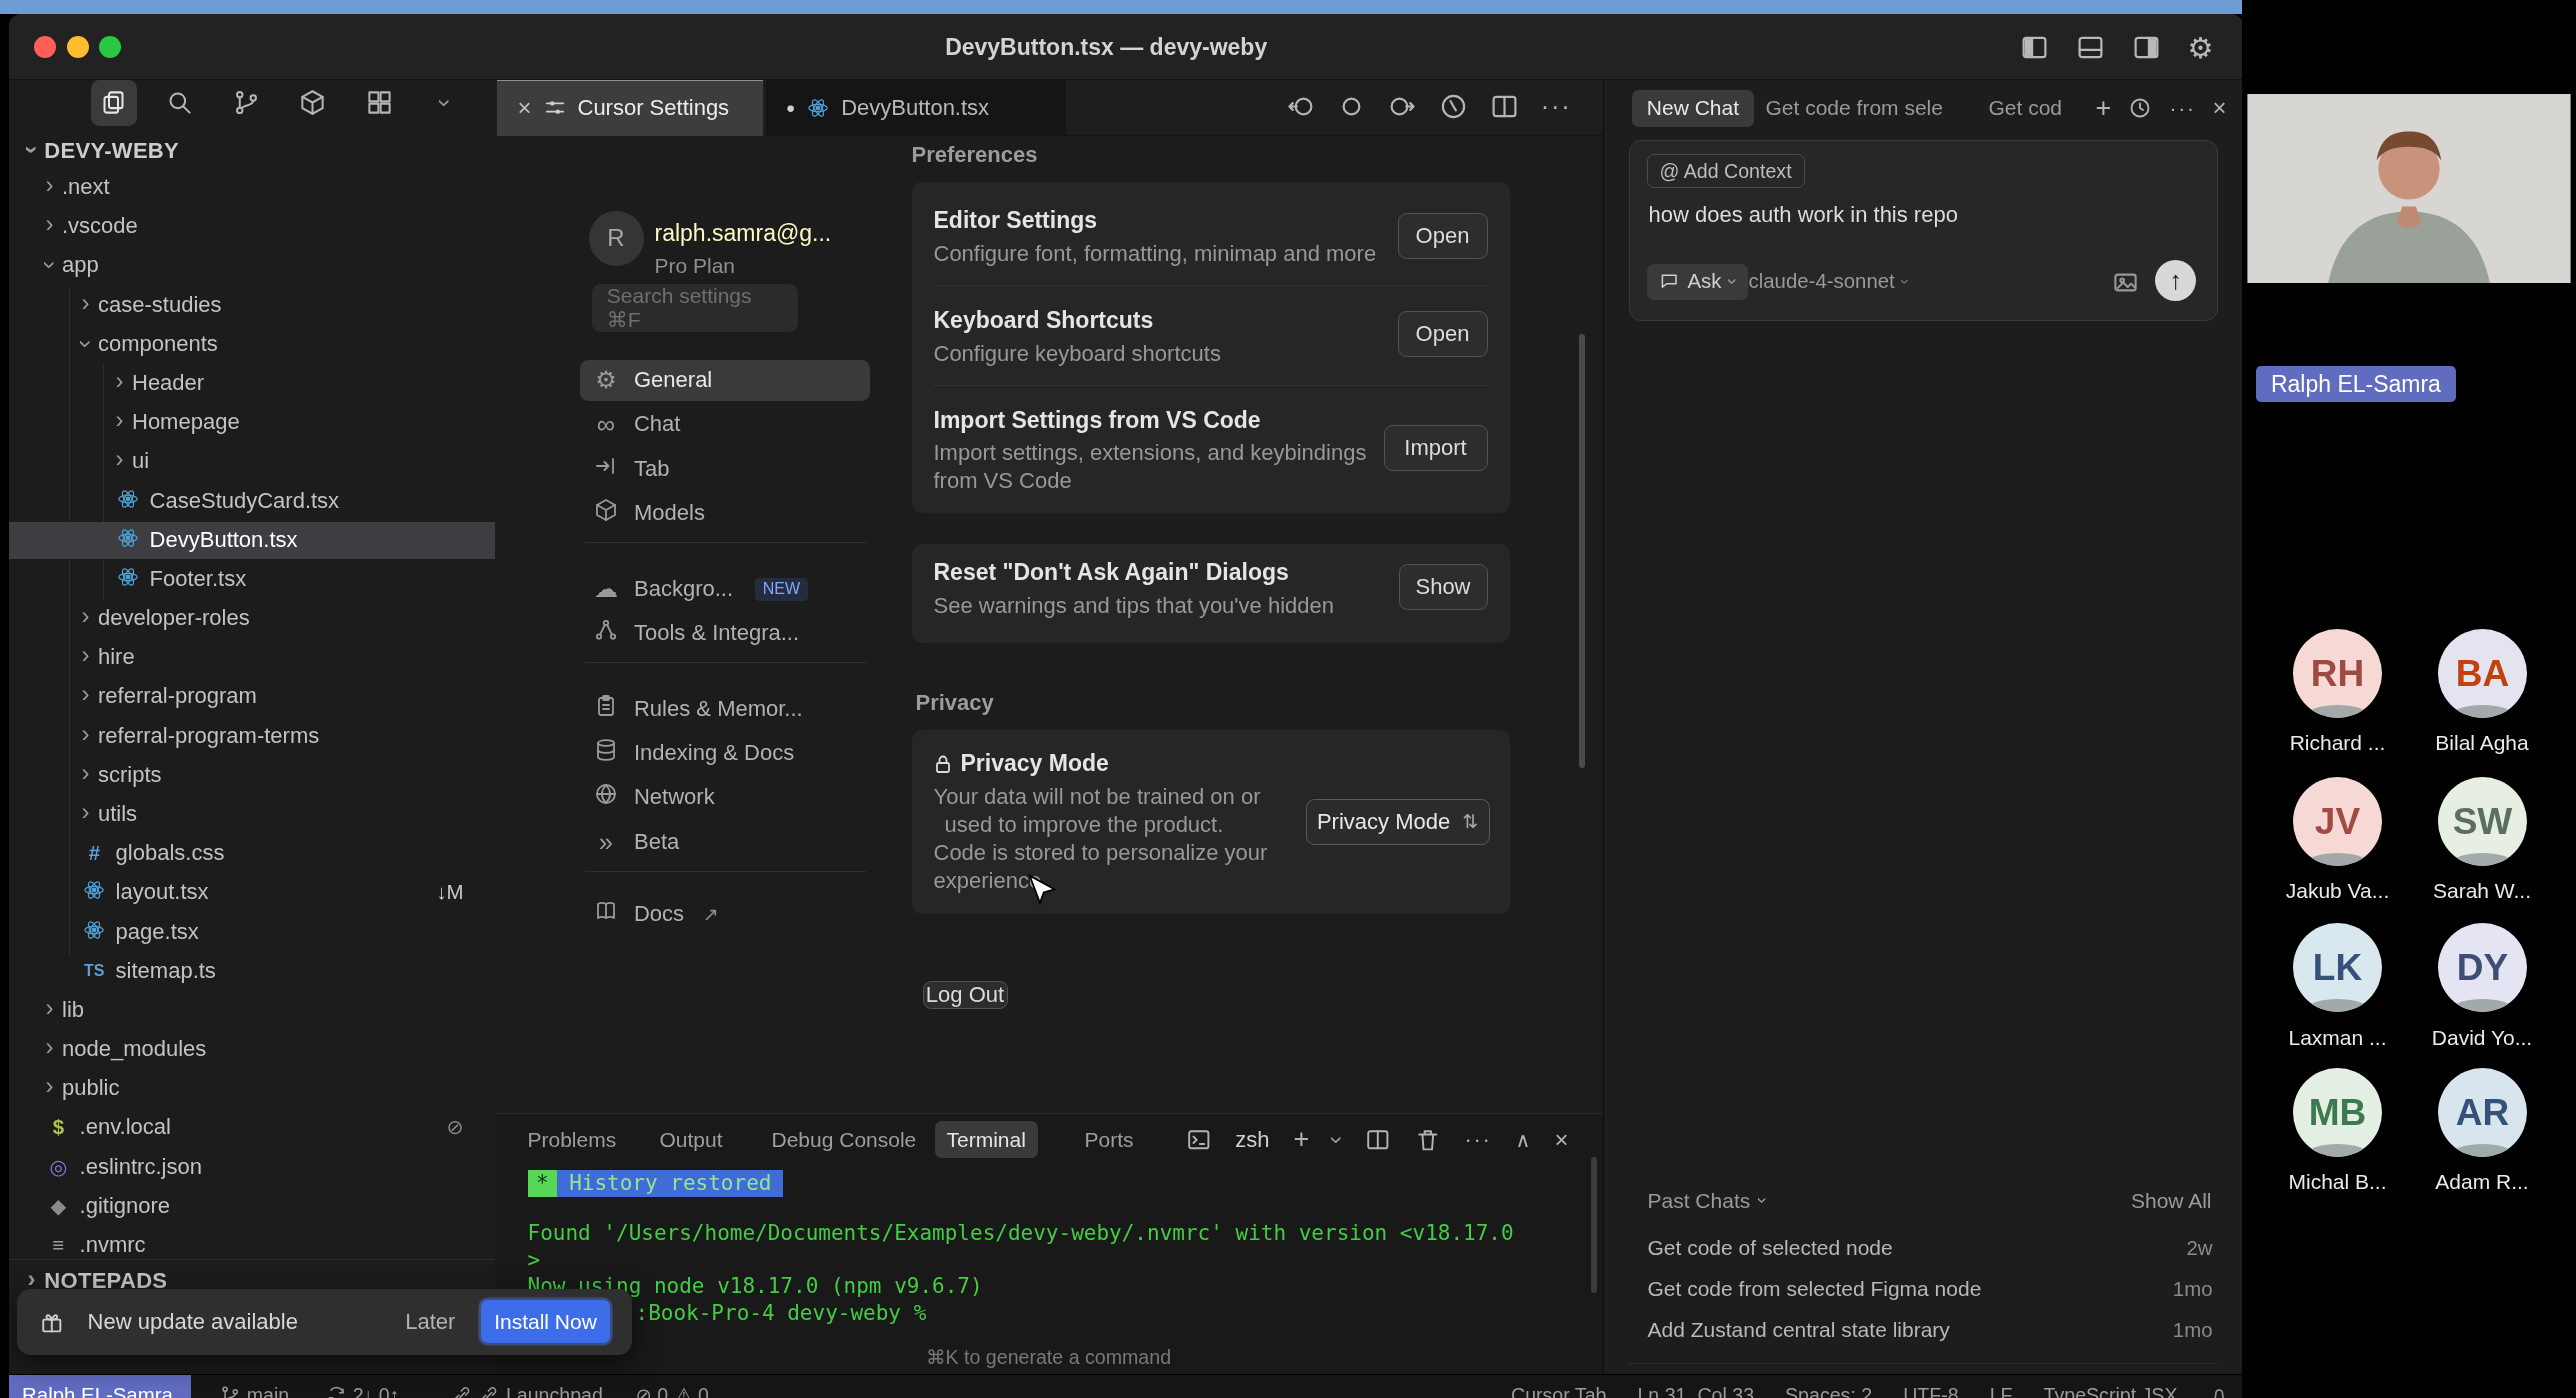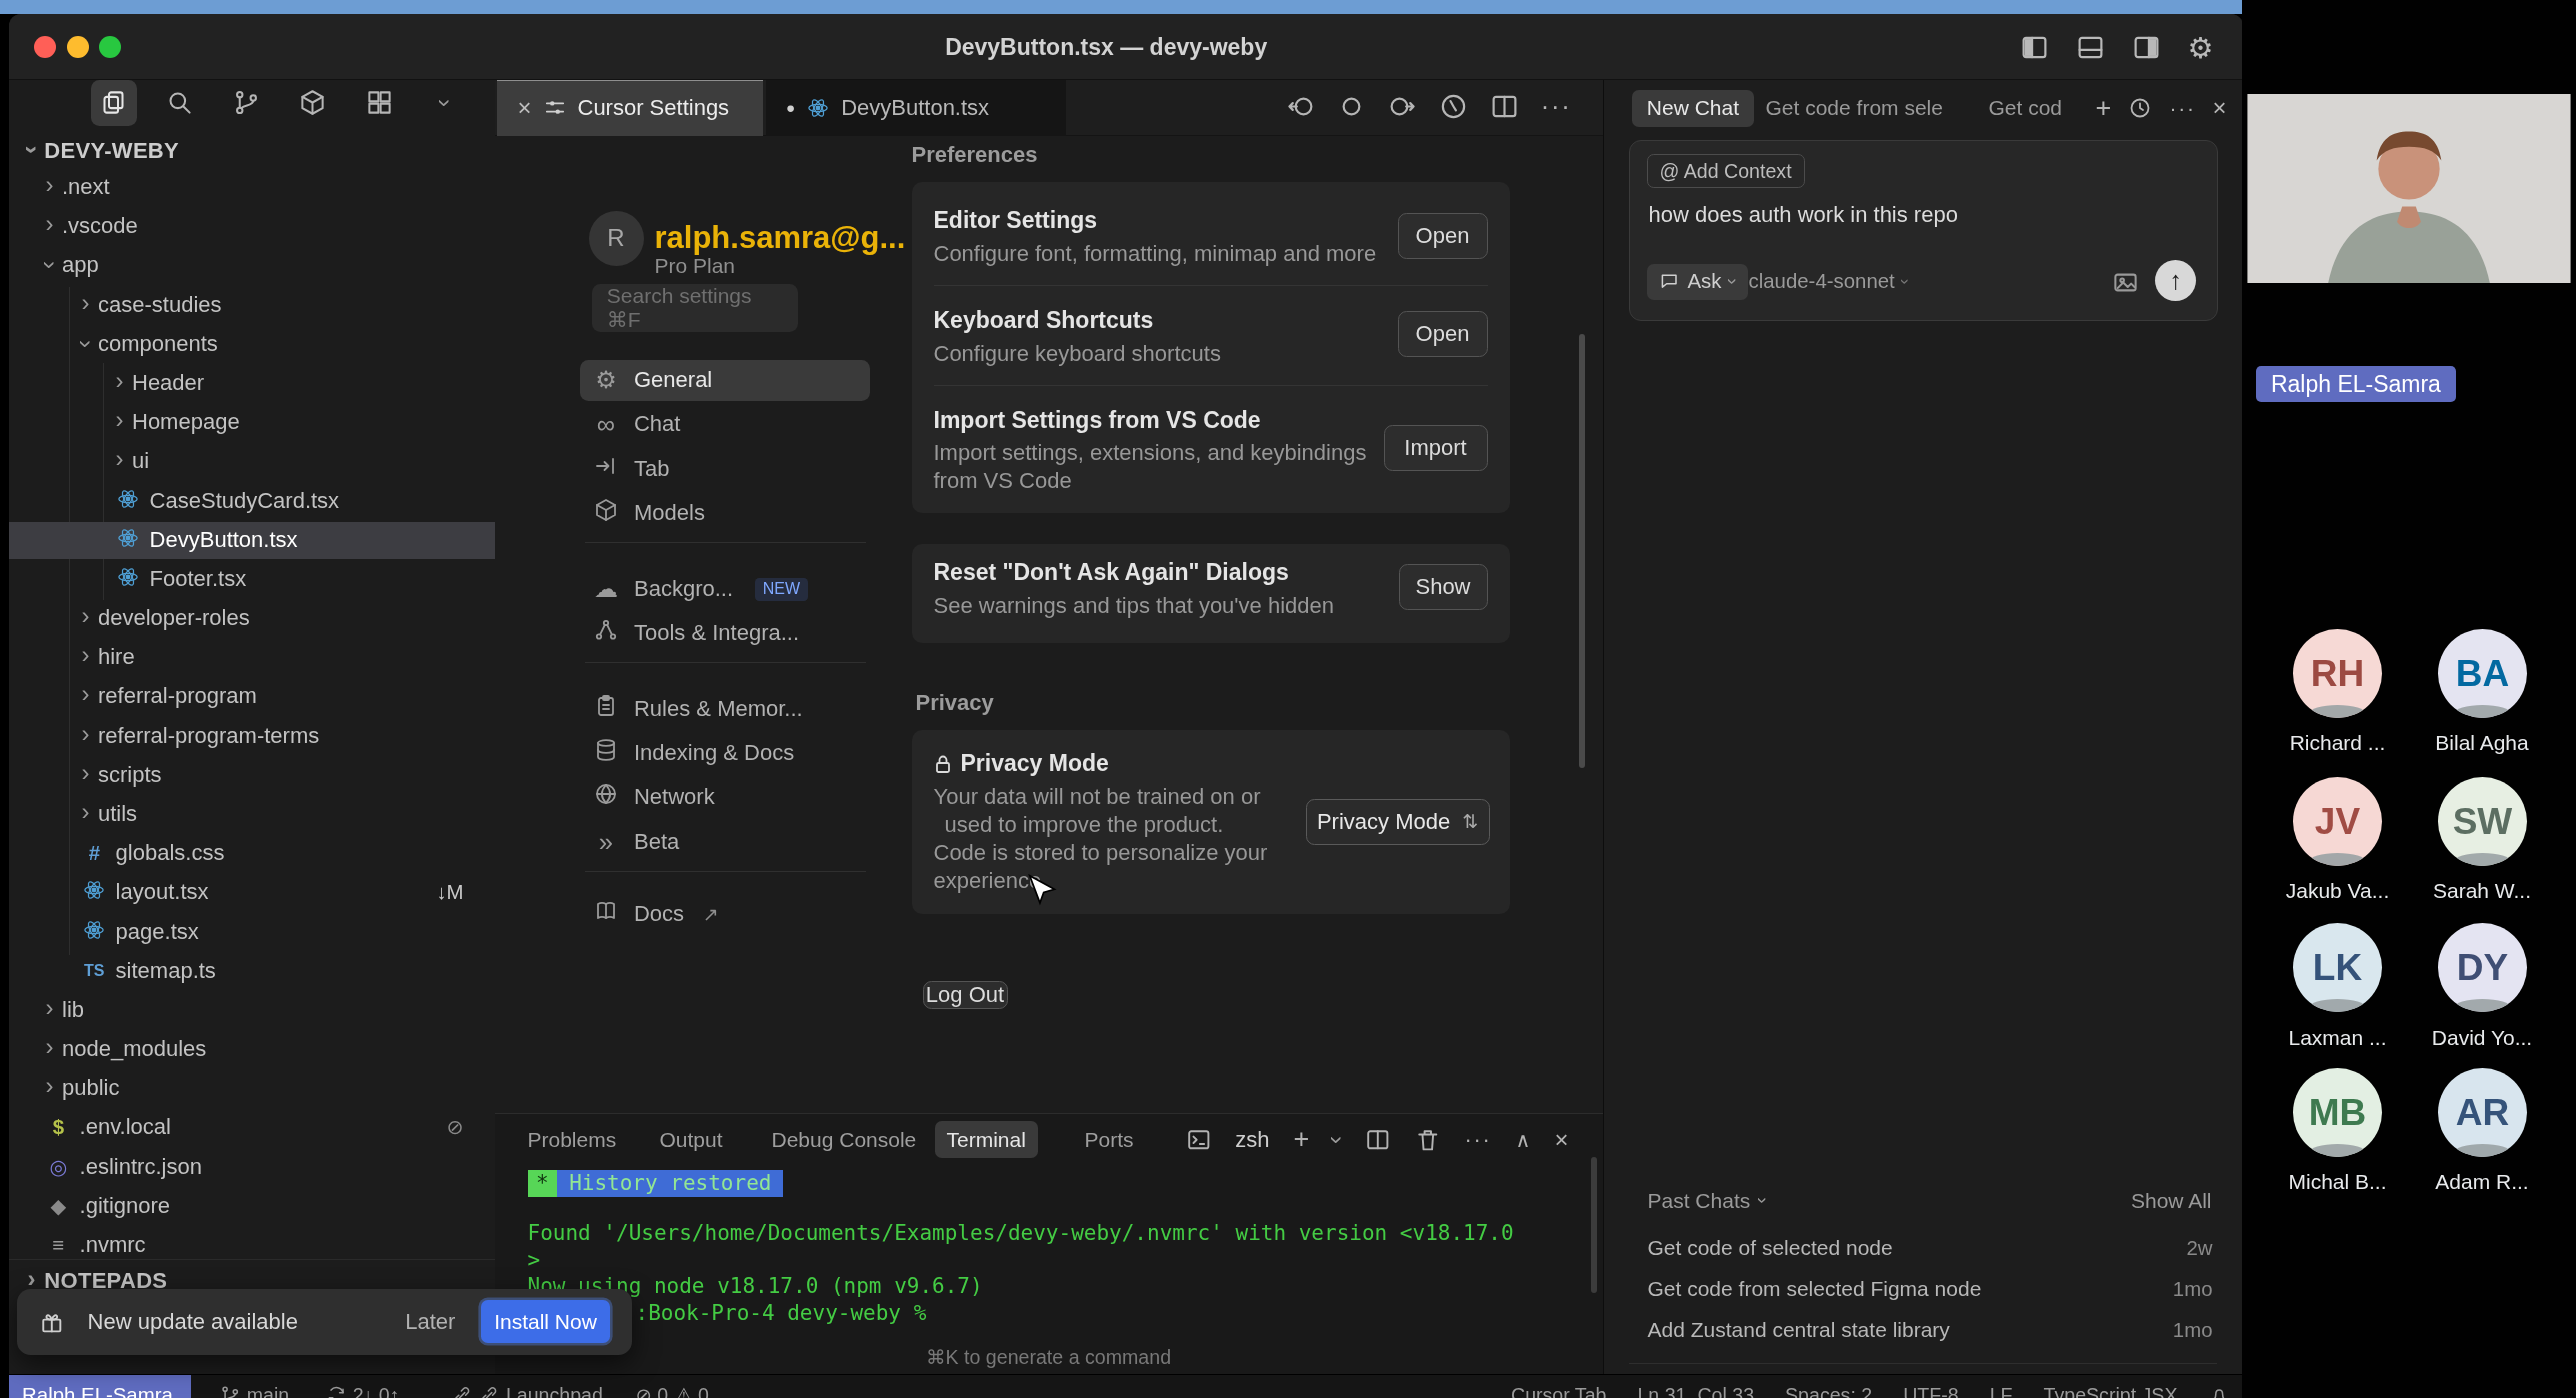--- a/index.html
+++ b/index.html
@@ -44,21 +44,21 @@
   #tab1 { left:2.6px; top:0; width:266px; background:#3d3d3d; color:#ececec; border-top:1.7px solid #8f8f8f; }
   #tab2 { left:271px; top:0; width:300px; background:#151515; color:#b9b9b9; }
   #edit-actions { right:31px; top:12px; display:flex; gap:22px; color:#b5b5b5; align-items:center; }
   #edit-actions svg { width:29px; height:29px; }
   .xglyph { color:#bdbdbd; font-size:24px; }
 
   
   #settings { left:486px; top:122px; width:1108px; height:977px; background:#1c1c1c; }
   #acct-av { left:94px; top:75px; width:55px; height:55px; border-radius:50%; background:#353535; color:#a8a8a8;
              display:flex; align-items:center; justify-content:center; font-size:24px; }
-  #acct-email { left:160px; top:84px; color:#eab308; font-size:31px; font-weight:700; }
+  #acct-email { left:160px; top:84px; color:#fef9c3; font-size:23px; font-weight:400; }
   #acct-plan { left:160px; top:118px; color:#8f8f8f; font-size:21px; }
   #sett-search { left:97px; top:148px; width:206px; height:48px; background:#2b2b2b; border-radius:8.5px;
                  color:#6f6f6f; font-size:21px; display:flex; align-items:center; padding:0 15.3px; }
   .nav { left:85px; width:290px; height:41px; display:flex; align-items:center; gap:15.3px;
          color:#b2b2b2; font-size:22px; padding:0 13.6px; border-radius:8.5px; }
   .nav.on { background:#3a3a3a; color:#e8e8e8; }
   .nav .nvic { width:25.6px; font-size:22px; color:#9a9a9a; text-align:center; }
   .nav .nvic svg { width:24px; height:24px; }
   .newbadge { font-size:16px; color:#7fa8ff; background:rgba(90,130,240,.16); border-radius:4.3px; padding:2.6px 7.7px; margin-left:6.8px; }
   .navdiv { left:90px; width:281px; height:0.9px; background:#2f2f2f; }
@@ -840,21 +840,21 @@
       </svg>
   </div>
   <div id="presenter-badge" class="abs" style="background: rgb(95, 108, 192);">
       <span>Ralph EL-Samra</span>
     </div>
 
   <div class="avcell" style="left: 51px; top: 629px; background: rgb(246, 217, 213); color: rgb(156, 74, 66);">
       <span>RH</span>
       <span class="shoulder"></span>
     </div>
-  <div class="avcell" style="left: 196px; top: 629px; background: rgb(228, 228, 241); color: #0369a1;">
+  <div class="avcell" style="left: 196px; top: 629px; background: rgb(228, 228, 241); color: #c2410c;">
       <span>BA</span>
       <span class="shoulder"></span>
     </div>
   <div class="pname" style="left:14.5px;top:731px">Richard ...</div>
   <div class="pname" style="left:159px;top:731px">Bilal Agha</div>
 
   <div class="avcell" style="left: 51px; top: 777px; background: rgb(246, 216, 212); color: rgb(160, 76, 68);">
       <span>JV</span>
       <span class="shoulder"></span>
     </div>

